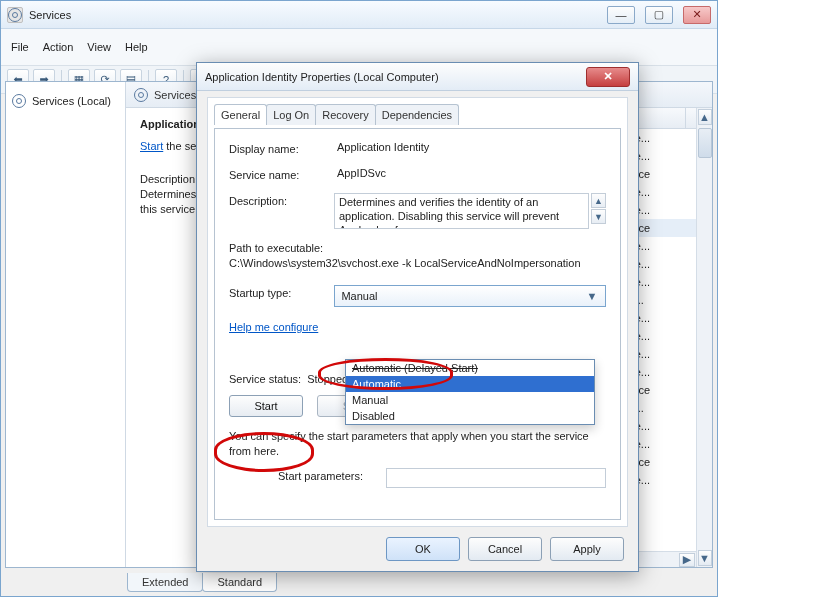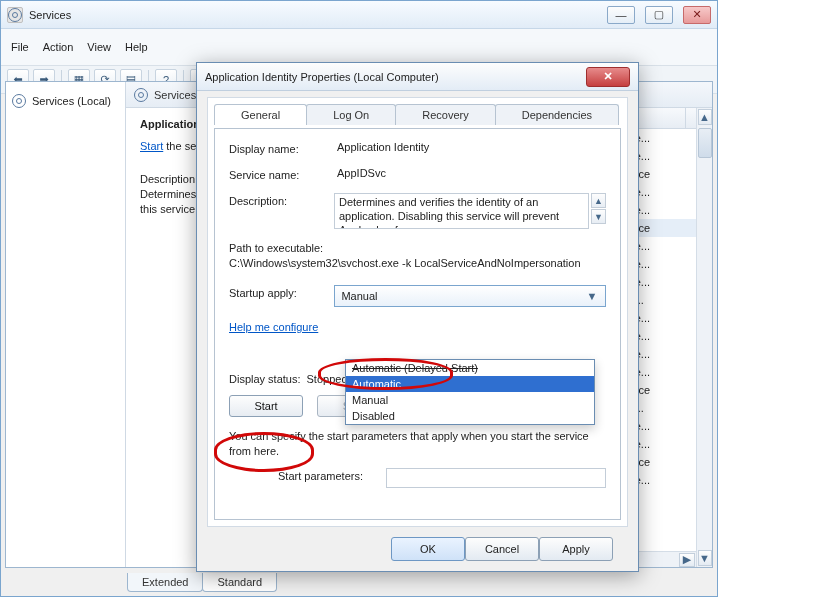--- a/index.html
+++ b/index.html
@@ -55,21 +55,21 @@
   .ltab { padding:3px 14px; border:1px solid #9db6cf; border-top:none; background:#f2f6fa; border-radius:0 0 4px 4px; margin-right:-1px; color:#333;}
   .ltab.active{background:#fff;}
 
   
   .dialog { position:absolute; left:196px; top:62px; width:443px; height:510px; border:1px solid #6a8db2; background:#f0f0f0; box-shadow:0 4px 20px rgba(0,0,0,.35); }
   .dlg-titlebar { height:28px; background:linear-gradient(#fdfdfd,#e3ecf6); border-bottom:1px solid #c0cfdf; display:flex; align-items:center; padding:0 8px; color:#222; }
   .dlg-titlebar .spacer{flex:1;}
   .dlg-close { width:44px;height:20px;background:linear-gradient(#e78b8b,#c53f3f);border:1px solid #9e2e2e;border-radius:3px;display:flex;align-items:center;justify-content:center;color:#fff; font-weight:bold;}
   .dlg-body { position:absolute; inset:34px 10px 44px 10px; background:#fff; border:1px solid #d2dbe5; }
   .tabstrip { display:flex; padding:6px 6px 0 6px; gap:0; }
-  .dtab { padding:4px 26px; border:1px solid #b6c3d1; border-bottom:none; background:#eef2f7; border-radius:3px 3px 0 0; margin-right:-1px; color:#333;}
+  .dtab { padding:4px 6px; border:1px solid #b6c3d1; border-bottom:none; background:#eef2f7; border-radius:3px 3px 0 0; margin-right:-1px; color:#333;}
   .dtab.active { background:#fff; position:relative; z-index:2;}
   .tabpanel { position:absolute; left:6px; right:6px; top:30px; bottom:6px; border:1px solid #b6c3d1; background:#fff; padding:12px 14px; color:#222;}
   .frow { display:flex; align-items:flex-start; margin-bottom:12px; }
   .flabel { width:108px; padding-top:2px;}
   .fval { flex:1; }
   .descbox { width:262px; height:36px; border:1px solid #c3cdd8; padding:2px 4px; overflow:hidden; line-height:1.25em; }
   .descscroll { display:flex; flex-direction:column; gap:1px; margin-left:2px;}
   .miniup,.minidn{width:15px;height:15px;border:1px solid #c3cdd8;background:linear-gradient(#fdfdfd,#e7edf4);display:flex;align-items:center;justify-content:center;color:#46688a;font-size:9px;}
   .pathline { margin:8px 0 14px 0; line-height:1.35em;}
   .combo { width:278px; height:22px; border:1px solid #7aa5ce; background:linear-gradient(#fff,#e9f1fa); display:flex; align-items:center; padding:0 4px 0 6px; justify-content:space-between;}
@@ -78,21 +78,21 @@
   .dopt { padding:2px 6px; }
   .dopt.hl { background:#2f6fd0; color:#fff;}
   .helplink { color:#0056c7; text-decoration:underline; display:inline-block; margin-top:10px;}
   .svcstat { display:flex; gap:6px; margin-top:40px;}
   .btnrow { display:flex; gap:14px; margin-top:10px; }
   .wbtn { width:74px; height:22px; border:1px solid #a9b5c2; background:linear-gradient(#fdfdfd,#e7ecf2); border-radius:3px; display:flex; align-items:center; justify-content:center; color:#555;}
   .wbtn.enabled{color:#111;border-color:#8ca0b5;}
   .wbtn.disabled{color:#9aa3ad;}
   .note { margin-top:12px; line-height:1.35em; width:360px;}
   .paraminput{ width:220px;height:20px;border:1px solid #c3cdd8;background:#fff;}
-  .dlg-buttons { position:absolute; right:25px; bottom:10px; display:flex; gap:0;justify-content:center;}
+  .dlg-buttons { position:absolute; right:14px; bottom:10px; display:flex; gap:8px;justify-content:center;}
   .dbtn { width:74px; height:24px; border:1px solid #8ca0b5; background:linear-gradient(#fdfdfd,#e3eaf2); border-radius:3px; display:flex; align-items:center; justify-content:center; color:#222;}
   .dbtn.primary{background:linear-gradient(#eaf3ff,#cfe2f8); border-color:#6d97c4;}
 
   
   .redoval { position:absolute; border:3px solid #d10808; border-radius:50%/45%; pointer-events:none;}
   .ov1 { left:318px; top:358px; width:135px; height:32px;} 
   .ov2 { left:214px; top:432px; width:100px; height:40px;}
 </style>
 </head>
 <body>
@@ -306,31 +306,31 @@
           <div class="minidn">▼</div>
         </div>
       </div>
 
       <div class="pathline">
         <div>Path to executable:</div>
         <div>C:\Windows\system32\svchost.exe -k LocalServiceAndNoImpersonation</div>
       </div>
 
       <div class="frow" style="margin-bottom:4px;">
-        <div class="flabel">Startup apply:</div>
+        <div class="flabel">Startup type:</div>
         <div class="combo">
           <span>Manual</span>
           <span class="arrow">▼</span>
         </div>
       </div>
 
       <a href="#" class="helplink">Help me configure</a>
 
       <div class="svcstat">
-        <span>Display status:</span>
+        <span>Service status:</span>
         <span>Stopped</span>
       </div>
 
       <div class="btnrow">
         <div class="wbtn enabled">Start</div>
         <div class="wbtn disabled">Stop</div>
         <div class="wbtn disabled">Pause</div>
         <div class="wbtn disabled">Resume</div>
       </div>
 

